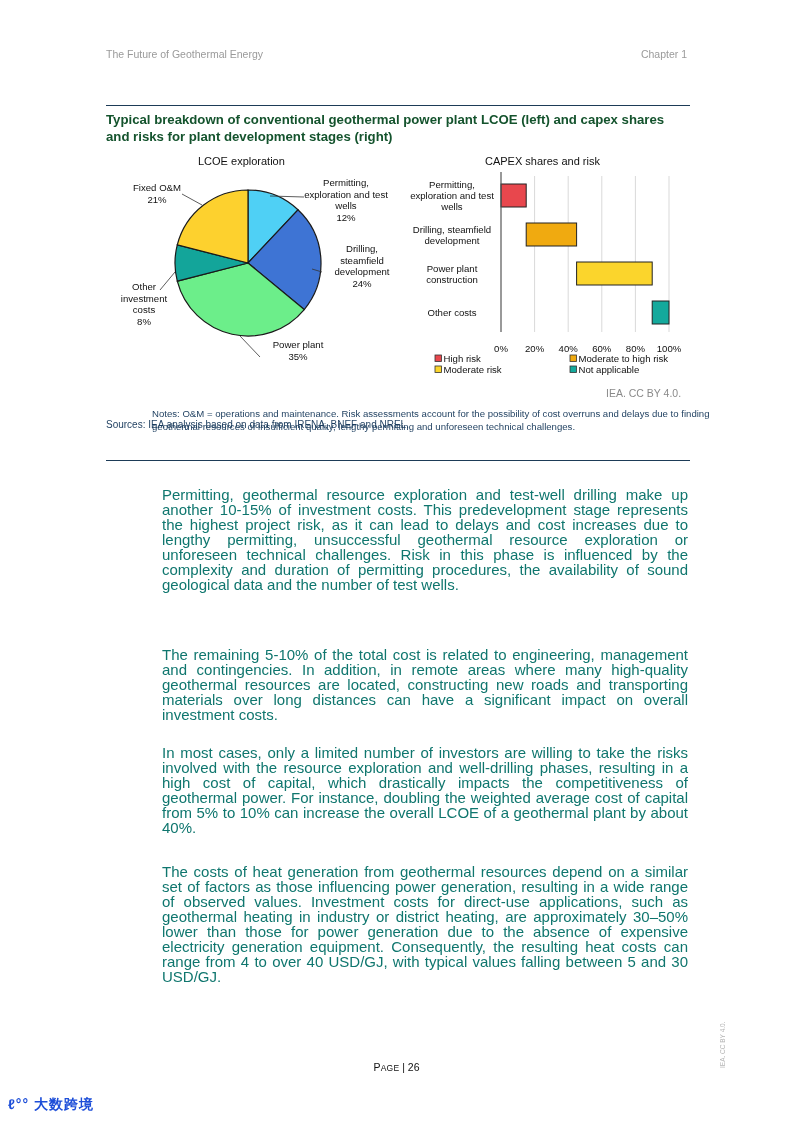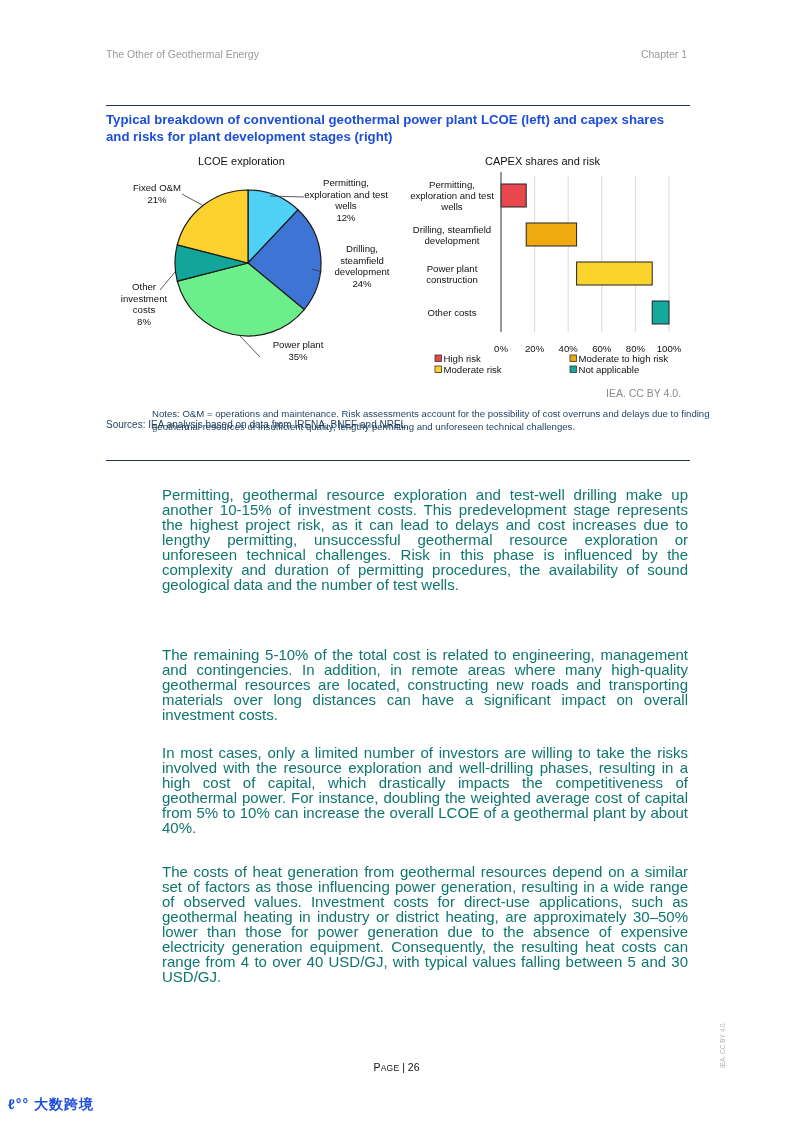--- a/index.html
+++ b/index.html
@@ -3,40 +3,40 @@
   <meta charset="utf-8">
   <style>
     html, body { margin: 0; padding: 0; background: #ffffff; }
     body { width: 793px; height: 1121px; position: relative; overflow: hidden;
            font-family: "Liberation Sans", sans-serif; color: #111; }
     .running-head { position: absolute; top: 48px; font-size: 10.5px; color: #9a9a9a; }
     .rh-left { left: 106px; }
     .rh-right { right: 106px; }
     .rule { position: absolute; left: 106px; width: 584px; height: 1px; background: #1d3b57; }
     .fig-title { position: absolute; left: 106px; top: 111px; width: 584px; font-size: 13.2px; font-weight: bold;
-                 color: #1d4ed8; line-height: 17px; }
+                 color: #14532d; line-height: 17px; }
     .chart-title { position: absolute; font-size: 11px; color: #111; }
     svg text { font-family: "Liberation Sans", sans-serif; }
     .notes { position: absolute; left: 106px; top: 408px; width: 590px; font-size: 9.6px; color: #1c3d5e; line-height: 12.5px; margin-left: 46px; }
     .sources { position: absolute; left: 106px; top: 419px; font-size: 10px; color: #1c3d5e; }
     .credit { position: absolute; left: 606px; top: 387px; font-size: 10.5px; color: #8a8a8a; }
     .body-text { position: absolute; left: 162px; width: 526px; font-size: 15px; line-height: 15px;
                  text-align: justify; color: #0f766e; margin: 0; }
     .page-num { position: absolute; top: 1061px; left: 0; width: 793px; text-align: center; font-size: 10.5px; color: #111; }
     .page-word { font-size: 10.5px; letter-spacing: 0.2px; }
     .page-word .small { font-size: 8.5px; }
     .side-credit { position: absolute; left: 719px; top: 1068px; font-size: 6.5px; color: #b5b5b5;
                    transform: rotate(-90deg); transform-origin: left top; white-space: nowrap; }
     .watermark { position: absolute; left: 8px; top: 1096px; font-size: 14px; color: #1d4ed8; font-weight: bold;
                  letter-spacing: 1px; }
   </style>
 </head>
 <body>
 
-<div class="running-head rh-left">The Other of Geothermal Energy</div>
+<div class="running-head rh-left">The Future of Geothermal Energy</div>
 <div class="running-head rh-right">Chapter 1</div>
 
 <div class="rule" style="top:105px;"></div>
 <div class="fig-title">Typical breakdown of conventional geothermal power plant LCOE (left) and capex shares and risks for plant development stages (right)</div>
 
 <div class="chart-title" style="left:198px; top:155px;">LCOE exploration</div>
 <div class="chart-title" style="left:485px; top:155px;">CAPEX shares and risk</div>
 
 <svg id="pie-svg" width="330" height="200" style="position:absolute; left:100px; top:172px;" xmlns="http://www.w3.org/2000/svg">
     <path d="M148,91 L148.00,18.00 A73,73 0 0 1 197.97,37.79 Z" fill="#4fd0f5" stroke="#1a1a1a" stroke-width="1.2"></path>

